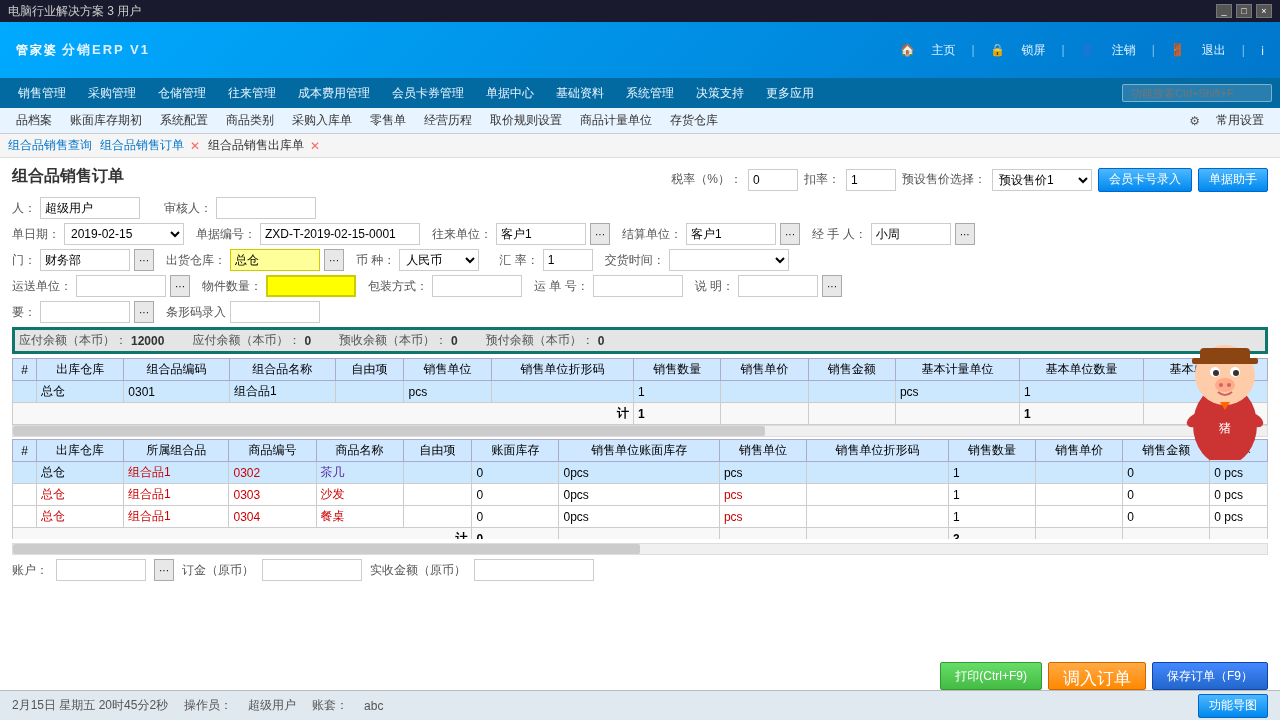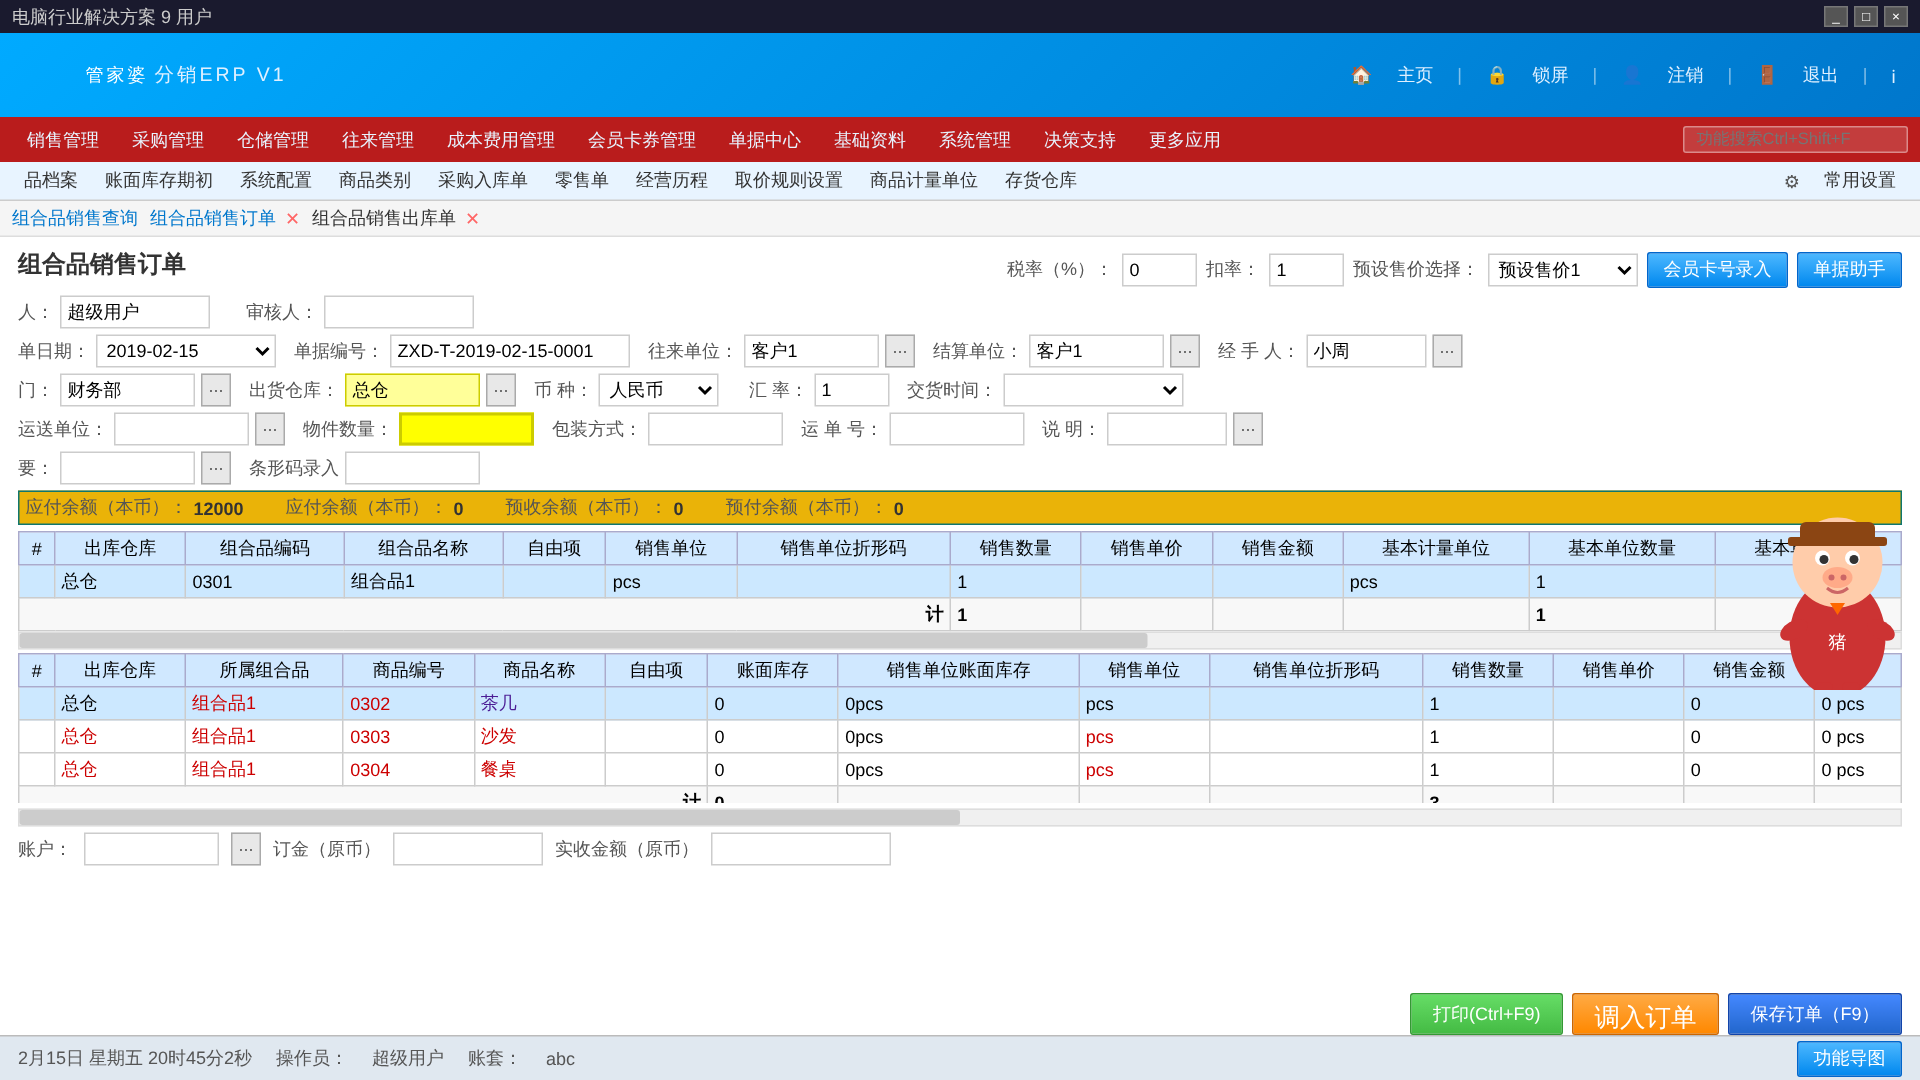--- a/index.html
+++ b/index.html
@@ -6,27 +6,27 @@
     body { width: 1280px; height: 720px; overflow: hidden; background: #f0f0f0; }
 
     
     .title-bar { background: #1a1a2e; height: 22px; display: flex; align-items: center; padding: 0 8px; color: #ccc; font-size: 11px; }
     .title-bar span { margin-right: 10px; }
     .title-bar-controls { margin-left: auto; display: flex; gap: 4px; }
     .title-btn { width: 16px; height: 14px; background: #555; border: 1px solid #777; display: flex; align-items: center; justify-content: center; color: #fff; font-size: 9px; cursor: pointer; }
 
     
     .header { background: linear-gradient(135deg, #00aaff 0%, #0077cc 100%); height: 56px; display: flex; align-items: center; padding: 0 16px; }
-    .logo { color: white; font-size: 22px; font-weight: normal; letter-spacing: 2px; display: flex; align-items: center; gap: 4px; margin-left: 41px; }
+    .logo { color: white; font-size: 22px; font-weight: bold; letter-spacing: 2px; display: flex; align-items: center; gap: 4px; }
     .logo-sub { font-size: 13px; color: #e0f0ff; }
     .header-right { margin-left: auto; display: flex; align-items: center; gap: 16px; color: #e0f0ff; font-size: 13px; }
     .header-right span { cursor: pointer; }
 
     
-    .nav-bar { background: #b91c1c; height: 30px; display: flex; align-items: center; padding: 0 8px; gap: 2px; }
+    .nav-bar { background: #0369a1; height: 30px; display: flex; align-items: center; padding: 0 8px; gap: 2px; }
     .nav-item { color: #e8f4ff; padding: 4px 10px; cursor: pointer; font-size: 12px; border-radius: 2px; }
     .nav-search { margin-left: auto; background: rgba(255,255,255,0.15); border: 1px solid rgba(255,255,255,0.4); color: #e8f4ff; padding: 2px 8px; font-size: 11px; border-radius: 2px; width: 150px; }
 
     
     .sub-nav { background: #e8f4ff; height: 26px; display: flex; align-items: center; padding: 0 8px; gap: 2px; border-bottom: 1px solid #ccc; }
     .sub-nav-item { color: #333; padding: 3px 8px; cursor: pointer; font-size: 12px; }
     .sub-nav-right { margin-left: auto; display: flex; align-items: center; gap: 8px; color: #555; }
 
     
     .breadcrumb { background: #f5f5f5; height: 24px; display: flex; align-items: center; padding: 0 8px; border-bottom: 1px solid #ddd; gap: 4px; }
@@ -80,21 +80,21 @@
     .dropdown-select { border: 1px solid #ccc; padding: 1px 2px; height: 22px; font-size: 12px; background: #fff; min-width: 80px; }
 
     .header-sep { color: rgba(255,255,255,0.5); }
 
     .highlighted { background: #ffff00 !important; border: 2px solid #cccc00 !important; }
   </style>
 </head>
 <body>
 
 <div class="title-bar">
-  <span>电脑行业解决方案 9 用户</span>
+  <span>电脑行业解决方案 3 用户</span>
   <div class="title-bar-controls">
     <div class="title-btn">_</div>
     <div class="title-btn">□</div>
     <div class="title-btn">×</div>
   </div>
 </div>
 
 <div class="header">
   <div class="logo">
     <span>管家婆</span>
@@ -238,21 +238,21 @@
   </div>
 
   <div class="form-row">
     <span class="form-label">要：</span>
     <input class="form-input" value="" style="width: 90px;">
     <button class="btn-dots">···</button>
     <span class="form-label" style="margin-left:8px;">条形码录入</span>
     <input class="form-input" value="" style="width: 90px;">
   </div>
 
-  <div class="form-row" style="background:#eab308; padding:2px 4px; border:1px solid #0f766e; margin-bottom:4px;">
+  <div class="form-row" style="background:#e5e5e5; padding:2px 4px; border:3px solid #0f766e; margin-bottom:4px;">
     <span class="form-label">应付余额（本币）：</span>
     <span style="color:#333; font-weight:bold; margin-right:24px;">12000</span>
     <span class="form-label">应付余额（本币）：</span>
     <span style="color:#333; font-weight:bold; margin-right:24px;">0</span>
     <span class="form-label">预收余额（本币）：</span>
     <span style="color:#333; font-weight:bold; margin-right:24px;">0</span>
     <span class="form-label">预付余额（本币）：</span>
     <span style="color:#333; font-weight:bold;">0</span>
   </div>
 

